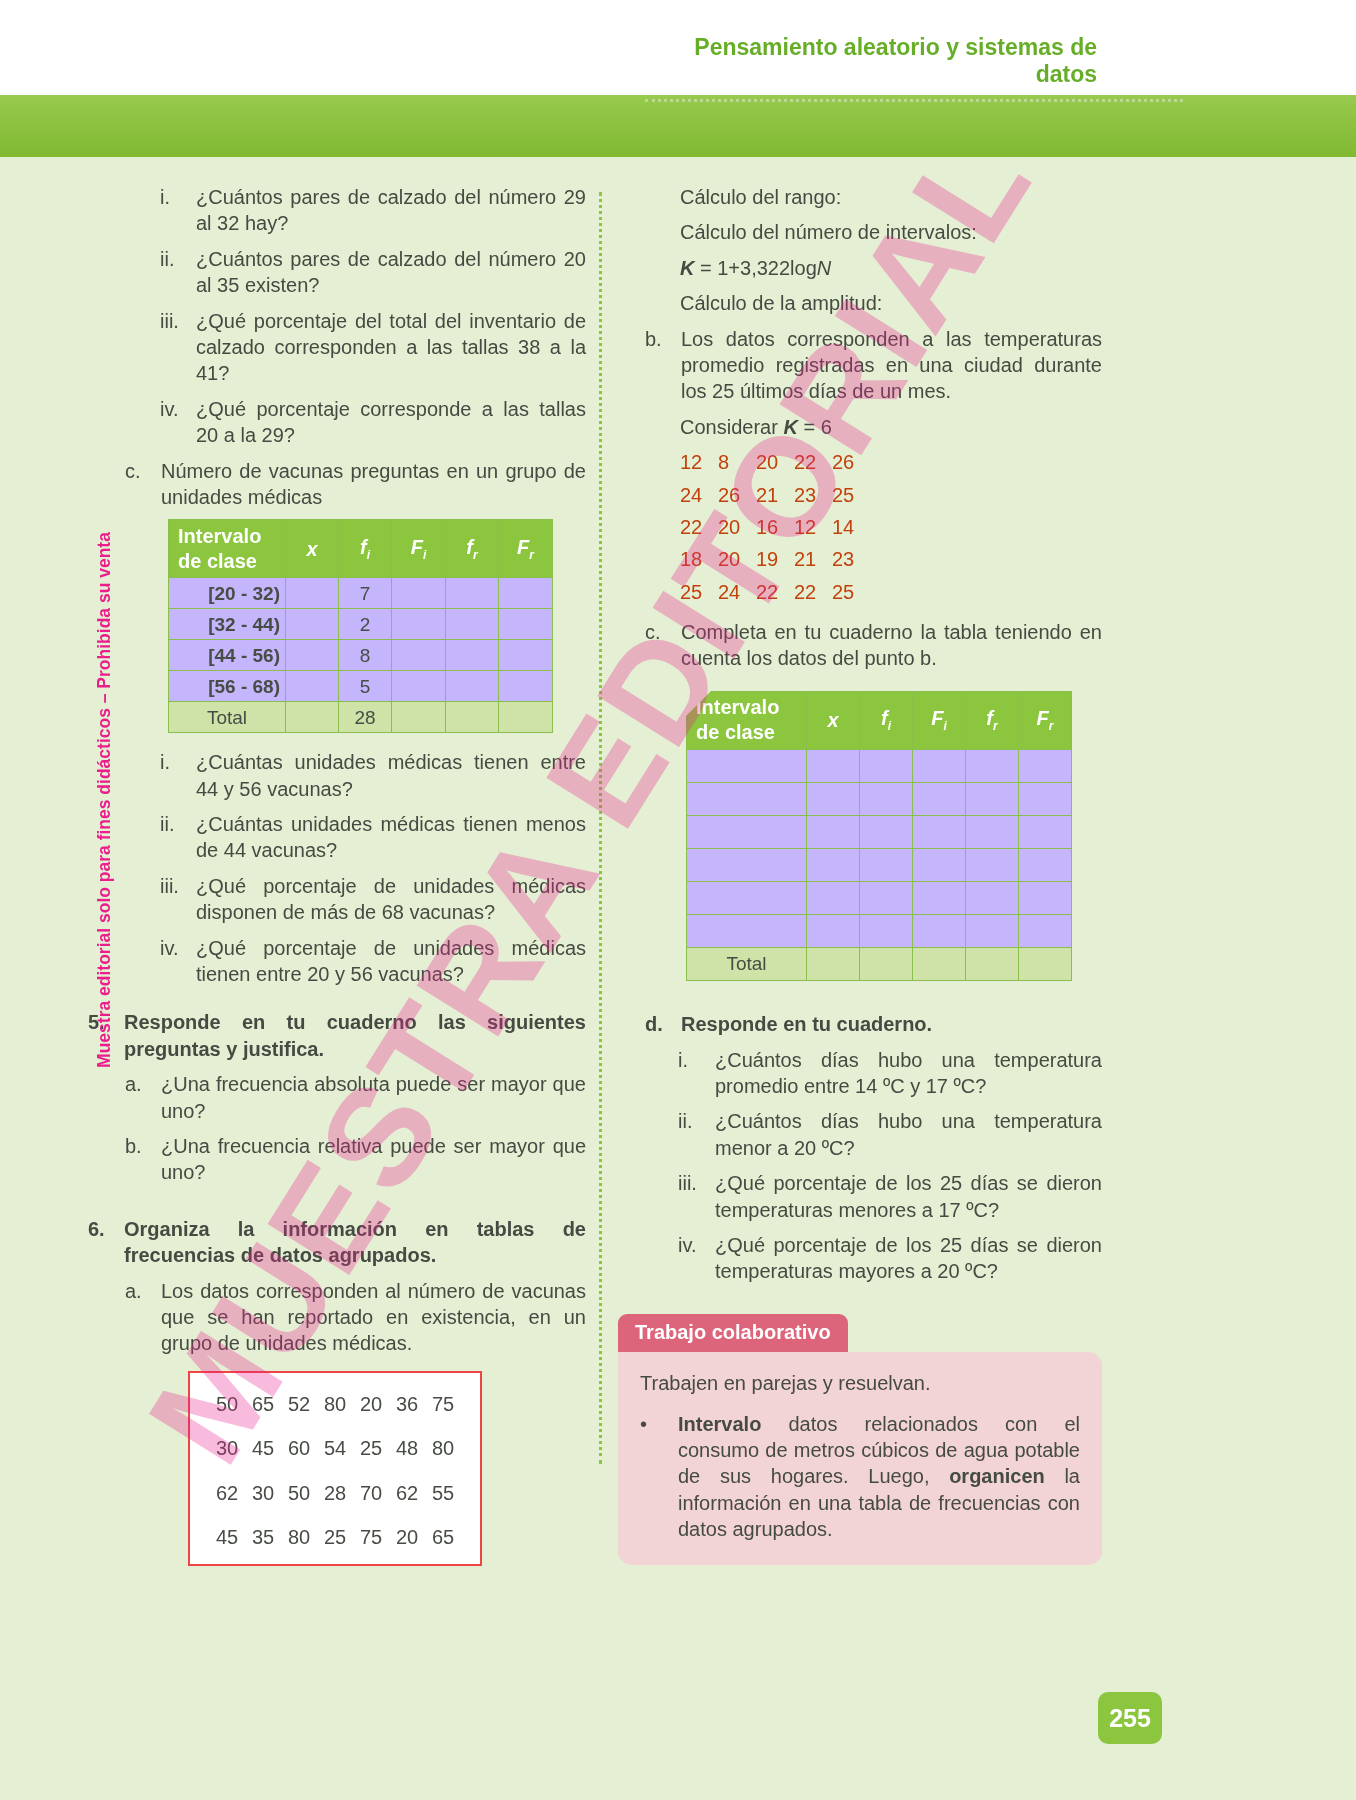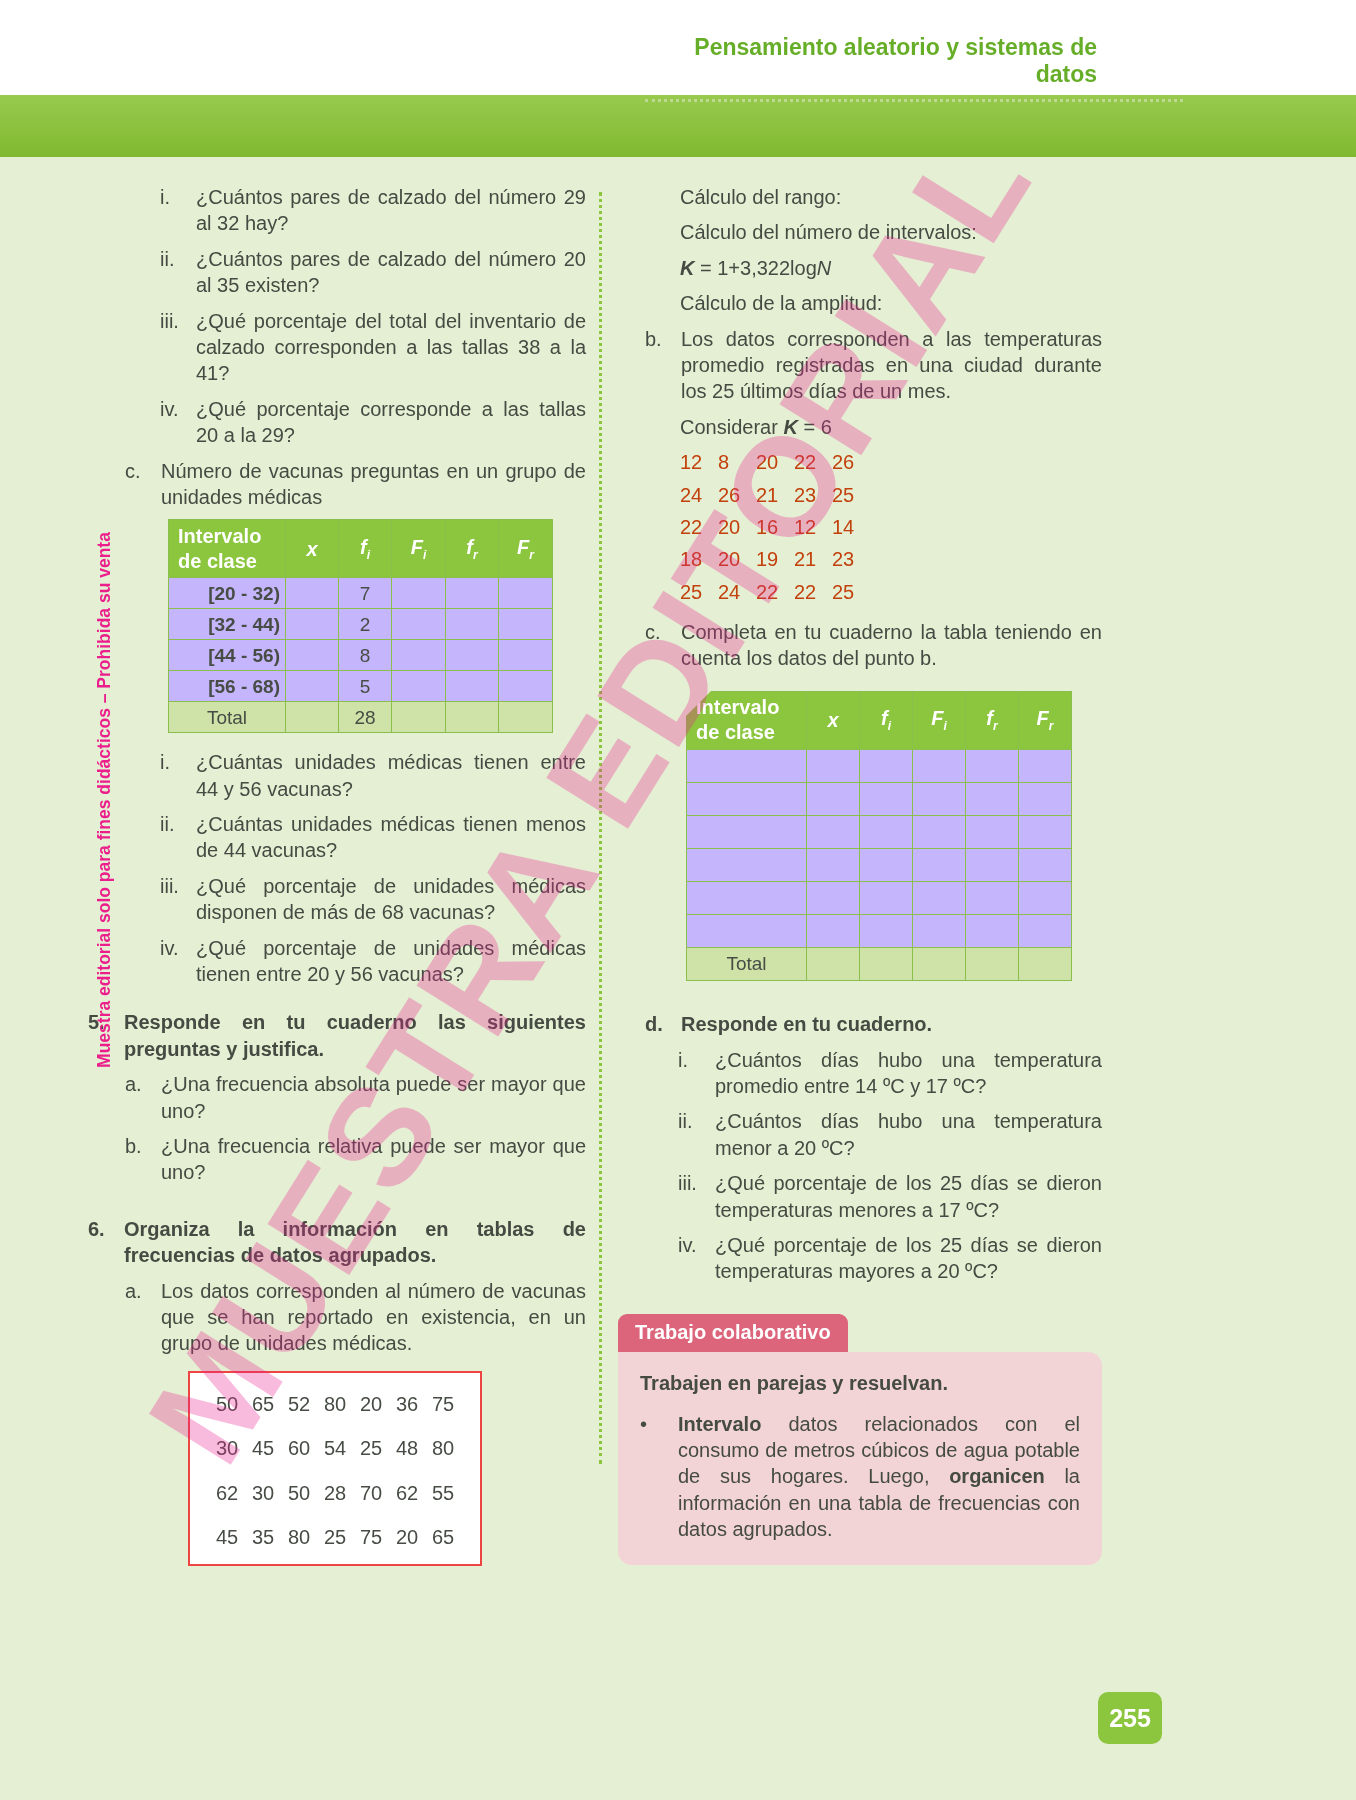--- a/index.html
+++ b/index.html
@@ -65,21 +65,21 @@
 
   .temps { margin: 4px 0 8px 62px; }
   .temps .num-row { display: flex; margin-bottom: 6px; }
   .temps .cell { width: 38px; font-size: 20px; color: #c2410c; }
 
   .collab-badge { display: inline-block; margin-top: 20px; background: #dc657b;
     color: #fff; font-weight: bold; font-size: 20px; padding: 5px 17px 7px;
     border-radius: 9px 9px 0 0; }
   .collab-box { background: #f3d4d6; border-radius: 0 14px 14px 14px;
     padding: 18px 22px 22px; }
-  .collab-title { font-weight: bold; margin-bottom: 14px; }
+  .collab-title { font-weight: normal; margin-bottom: 14px; }
   .collab-bullet { display: flex; }
   .collab-bullet .m { flex: 0 0 38px; }
   .collab-bullet .t { flex: 1; text-align: justify; }
   .collab-bullet b { font-weight: bold; }
 
   .sidebar-note { position: absolute; left: 104px; top: 800px;
     transform: translate(-50%, -50%) rotate(-90deg); white-space: nowrap;
     color: #ec1e8c; font-weight: bold; font-size: 17.5px; z-index: 2; }
 
   .watermark { position: absolute; left: -215px; top: 718px; width: 1610px;

